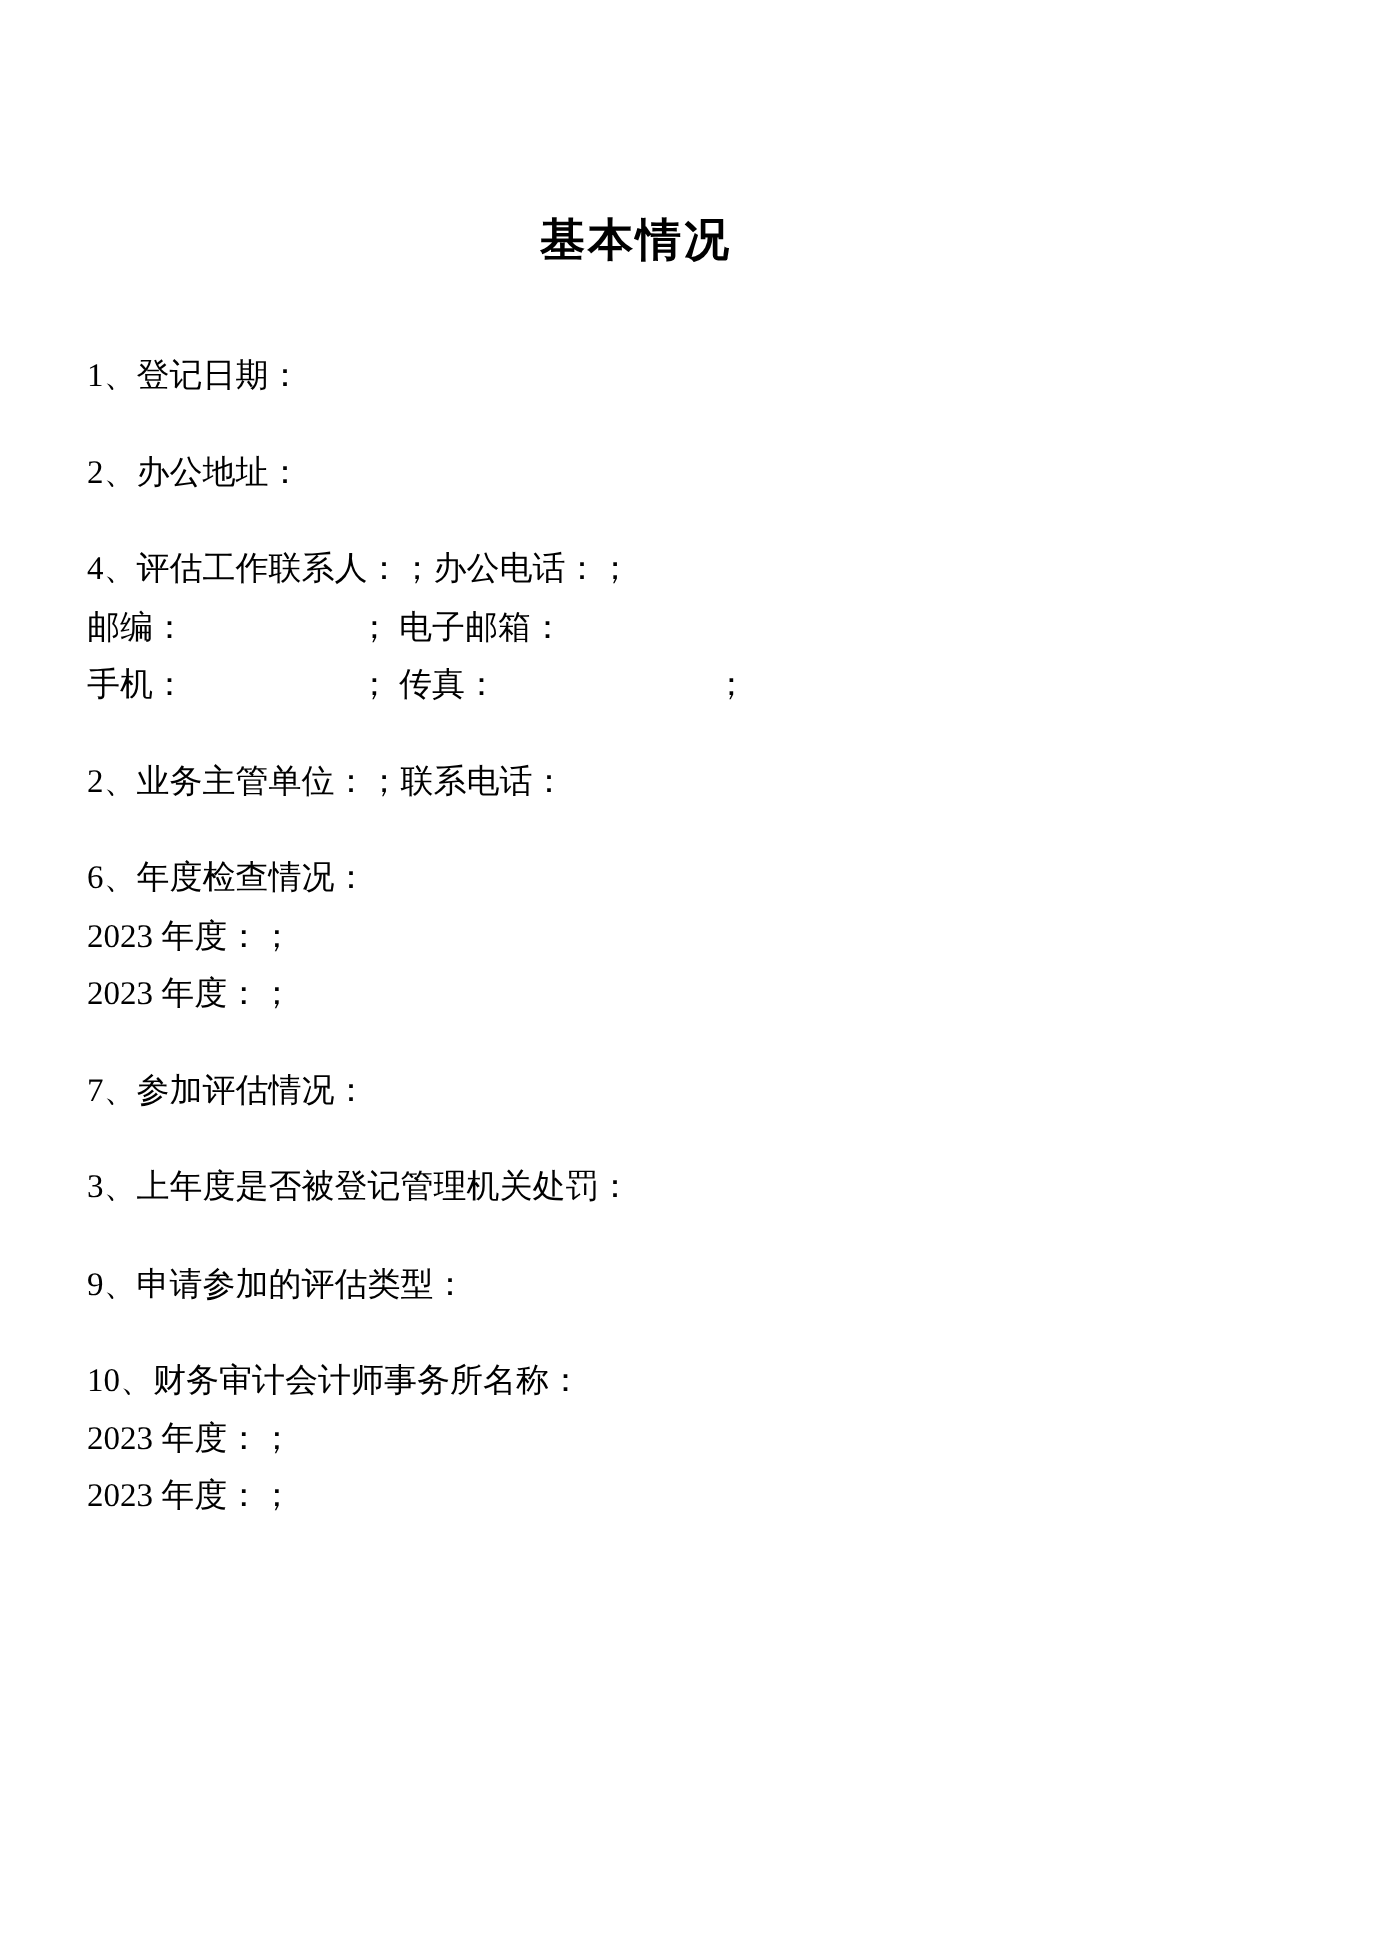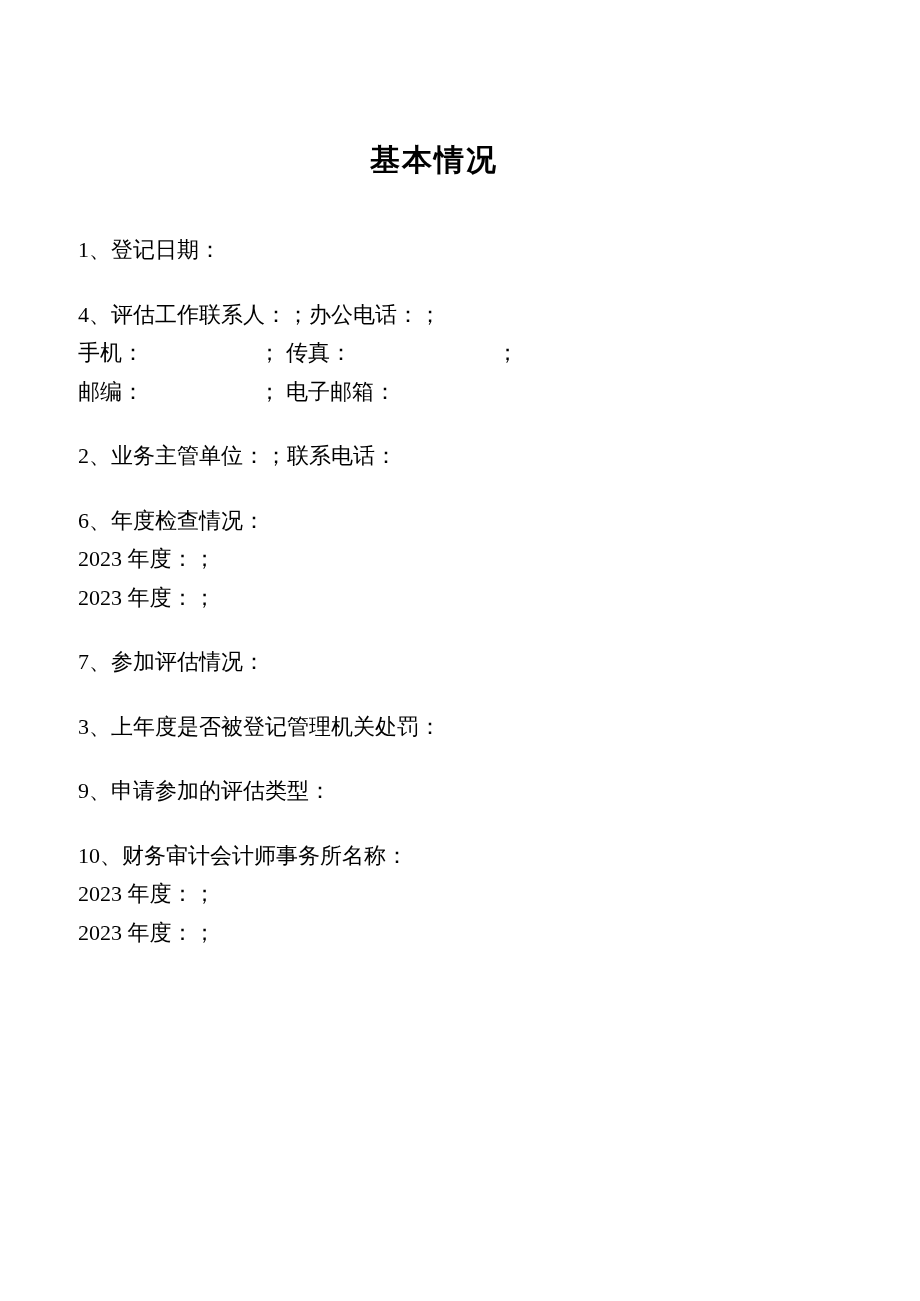--- a/index.html
+++ b/index.html
@@ -8,21 +8,21 @@
       box-sizing: border-box;
     }
     body {
       background: #ffffff;
       font-family: "SimSun", "宋体", serif;
       width: 920px;
       height: 1301px;
       position: relative;
     }
     .page {
-      padding: 140px 130px 0 78px;
+      padding: 140px 130px 0 58px;
     }
     .title {
       text-align: center;
       font-size: 30px;
       font-weight: bold;
       font-family: "SimHei", "黑体", sans-serif;
       margin-bottom: 50px;
       letter-spacing: 2px;
     }
     .item {
@@ -53,34 +53,37 @@
 </head>
 <body>
 
 <div class="page">
   <h1 class="title">基本情况</h1>
 
   <div class="item">
     <span>1、登记日期：</span>
   </div>
 
+  <div class="item">
+    <span>2、办公地址：</span>
+  </div>
 
 
   <div class="item">
     <span class="line">4、评估工作联系人：；办公电话：；</span>
     <span class="inline-group">
+      <span class="inline-field w-postcode">邮编：</span>
+      <span>；</span>
+      <span class="inline-field">电子邮箱：</span>
+    </span>
+    <span class="inline-group">
       <span class="inline-field w-phone">手机：</span>
       <span>；</span>
       <span class="inline-field w-fax">传真：</span>
       <span>；</span>
-    </span>
-    <span class="inline-group">
-      <span class="inline-field w-postcode">邮编：</span>
-      <span>；</span>
-      <span class="inline-field">电子邮箱：</span>
     </span>
   </div>
 
   <div class="item">
     <span>2、业务主管单位：；联系电话：</span>
   </div>
 
   <div class="item">
     <span class="line">6、年度检查情况：</span>
     <span class="line">2023 年度：；</span>

